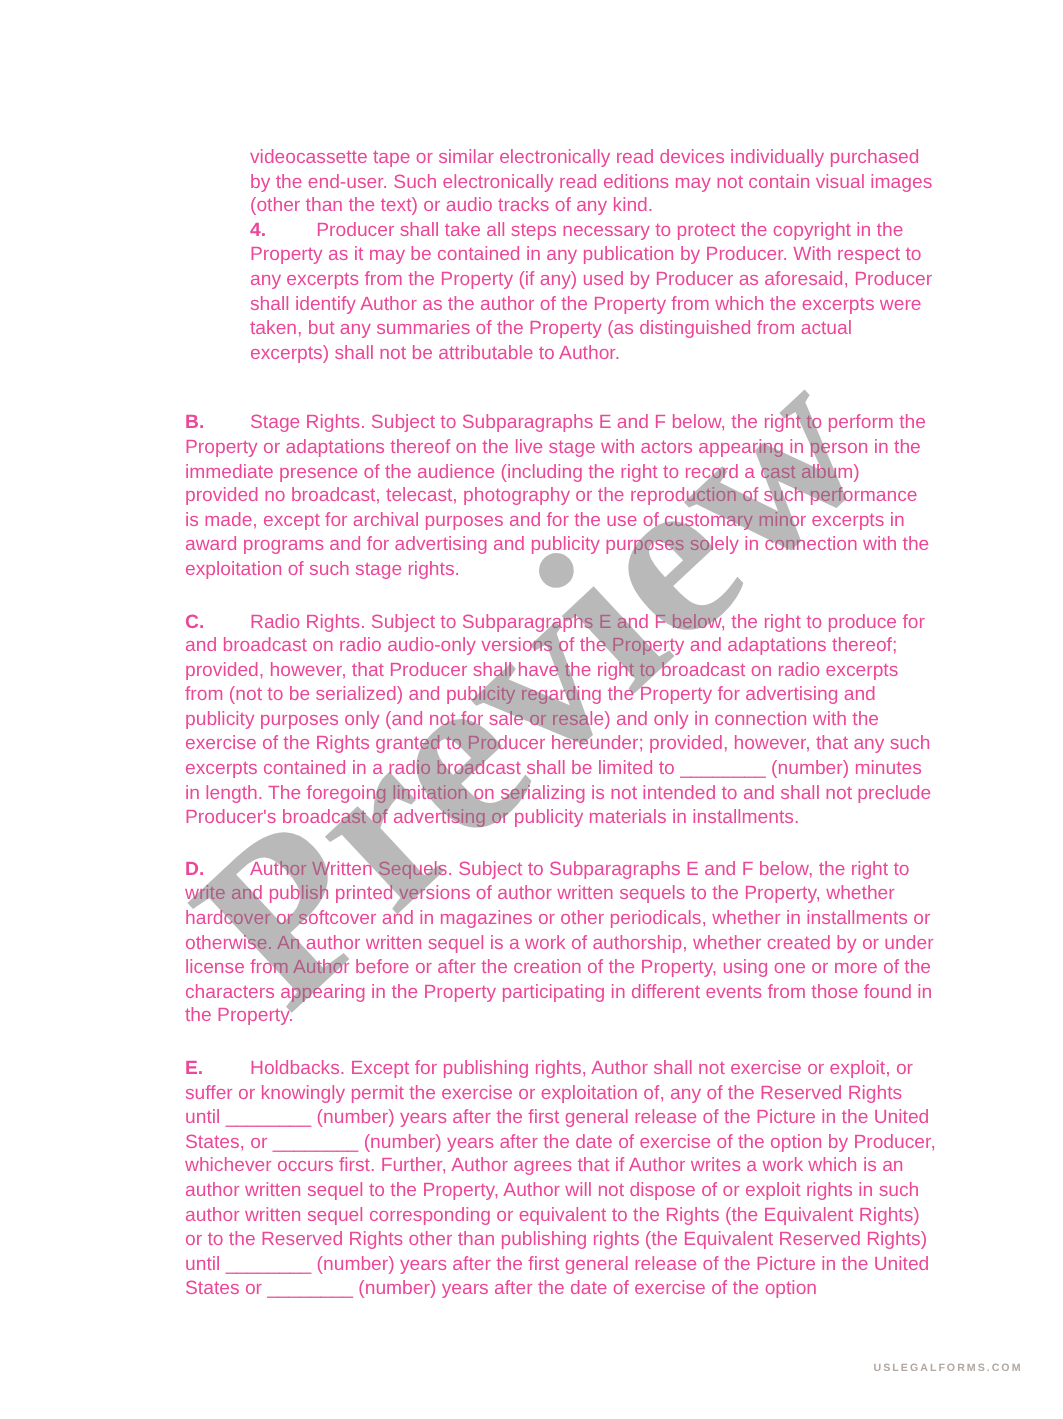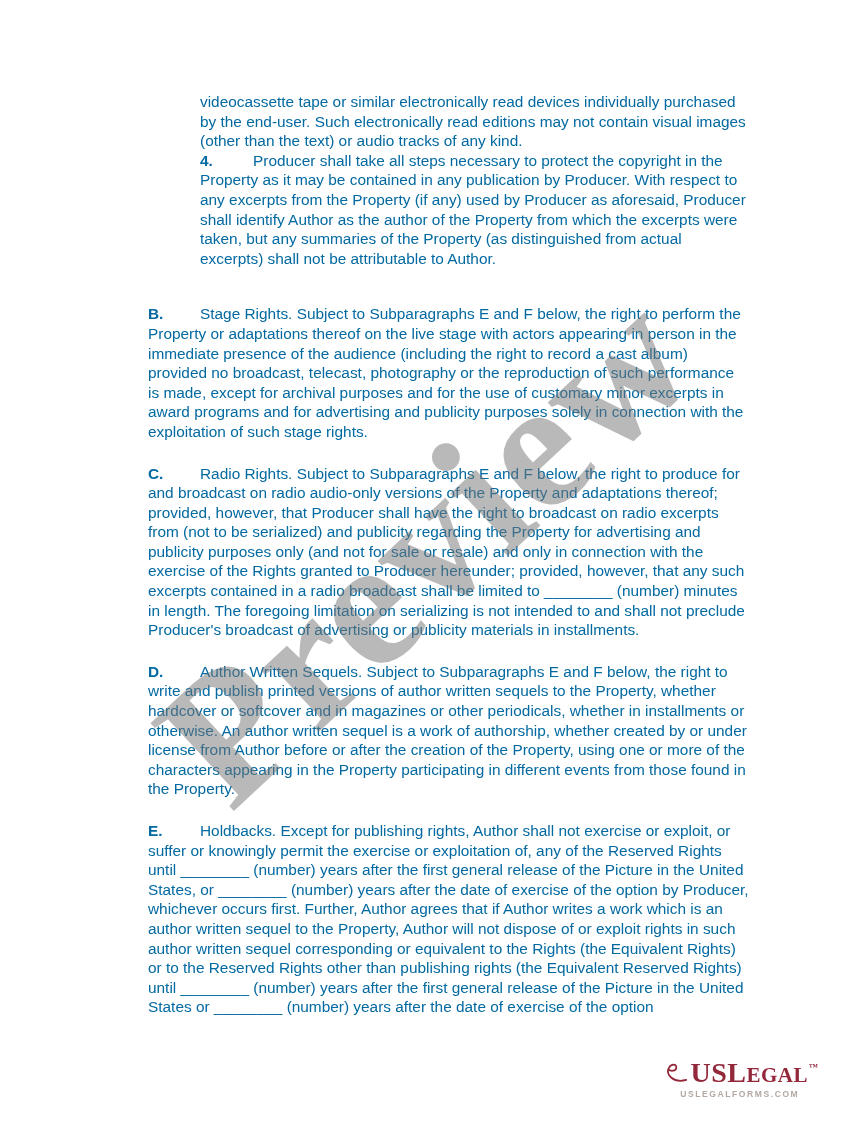--- a/index.html
+++ b/index.html
@@ -8,25 +8,25 @@
     position: relative;
     width: 850px;
     height: 1135px;
     background: #ffffff;
     overflow: hidden;
     font-family: "Liberation Sans", "DejaVu Sans", sans-serif;
   }
   .doc {
     position: absolute;
     left: 148px;
-    top: 92px;
+    top: 116px;
     width: 601px;
     font-size: 15.4px;
     line-height: 19.6px;
-    color: #0369a1;
+    color: #ec4899;
     z-index: 1;
   }
   .doc p { margin: 0 0 22px 0; }
   .doc p.continuation { margin-left: 52px; margin-bottom: 0; }
   .doc p.list-item { margin-left: 52px; margin-bottom: 36px; }
   .doc .bold { font-weight: normal; }
   .doc .italic { }
   .doc .label { font-weight: bold; display: inline-block; width: 52px; }
   .doc .num { font-weight: bold; display: inline-block; width: 53px; }
   .watermark {
@@ -84,27 +84,16 @@
       <p class="list-item"><span class="num">4.</span><span>Producer shall take all steps necessary to protect the copyright in the Property as it may be contained in any publication by Producer. With respect to any excerpts from the Property (if any) used by Producer as aforesaid, Producer shall identify Author as the author of the Property from which the excerpts were taken, but any summaries of the Property (as distinguished from actual excerpts) shall not be attributable to Author.</span></p>
       <p class="section"><span class="label">B.</span><span class="bold">Stage Rights. </span><span>Subject to </span><span class="bold">Subparagraphs E</span><span> and </span><span class="bold">F</span><span> below, the right to perform the Property or adaptations thereof on the live stage with actors appearing in person in the immediate presence of the audience (including the right to record a cast album) provided no broadcast, telecast, photography or the reproduction of such performance is made, except for archival purposes and for the use of customary minor excerpts in award programs and for advertising and publicity purposes solely in connection with the exploitation of such stage rights.</span></p>
       <p class="section"><span class="label">C.</span><span class="bold">Radio Rights. </span><span>Subject to </span><span class="bold">Subparagraphs E</span><span> and </span><span class="bold">F</span><span> below, the right to produce for and broadcast on radio audio-only versions of the Property and adaptations thereof; provided, however, that Producer shall have the right to broadcast on radio excerpts from (not to be serialized) and publicity regarding the Property for advertising and publicity purposes only (and not for sale or resale) and only in connection with the exercise of the Rights granted to Producer hereunder; provided, however, that any such excerpts contained in a radio broadcast shall be limited to ________ </span><span class="italic">(number)</span><span> minutes in length. The foregoing limitation on serializing is not intended to and shall not preclude Producer's broadcast of advertising or publicity materials in installments.</span></p>
       <p class="section"><span class="label">D.</span><span class="bold">Author Written Sequels. </span><span>Subject to </span><span class="bold">Subparagraphs E</span><span> and </span><span class="bold">F</span><span> below, the right to write and publish printed versions of author written sequels to the Property, whether hardcover or softcover and in magazines or other periodicals, whether in installments or otherwise. An author written sequel is a work of authorship, whether created by or under license from Author before or after the creation of the Property, using one or more of the characters appearing in the Property participating in different events from those found in the Property.</span></p>
       <p class="section"><span class="label">E.</span><span class="bold">Holdbacks. </span><span>Except for publishing rights, Author shall not exercise or exploit, or suffer or knowingly permit the exercise or exploitation of, any of the Reserved Rights until ________ </span><span class="italic">(number)</span><span> years after the first general release of the Picture in the United States, or ________ </span><span class="italic">(number)</span><span> years after the date of exercise of the option by Producer, whichever occurs first. Further, Author agrees that if Author writes a work which is an author written sequel to the Property, Author will not dispose of or exploit rights in such author written sequel corresponding or equivalent to the Rights (the </span><span class="italic">Equivalent Rights</span><span>) or to the Reserved Rights other than publishing rights (the </span><span class="italic">Equivalent Reserved Rights</span><span>) until ________ </span><span class="italic">(number)</span><span> years after the first general release of the Picture in the United States or ________ </span><span class="italic">(number)</span><span> years after the date of exercise of the option</span></p>
     </div>
 
   <div class="watermark">Preview</div>
 
   <div class="logo">
-    <div class="logo-row">
-      <span class="logo-flourish">
-        <svg width="26" height="26" viewBox="0 0 30 30" aria-hidden="true">
-          <path d="M28 23 C 13 27, 4 17, 8 9 C 10.5 4, 17 4, 16.5 9 C 16 13, 10 13.5, 7 10.5" fill="none" stroke="#93283a" stroke-width="2" stroke-linecap="round"></path>
-        </svg>
-      </span>
-      <span class="logo-big">US</span>
-      <span class="logo-big">L</span>
-      <span class="logo-small">EGAL</span>
-      <span class="logo-tm">™</span>
-    </div>
     <div class="logo-tagline">USLEGALFORMS.COM</div>
   </div>
 
 </div>
 
 </body></html>

